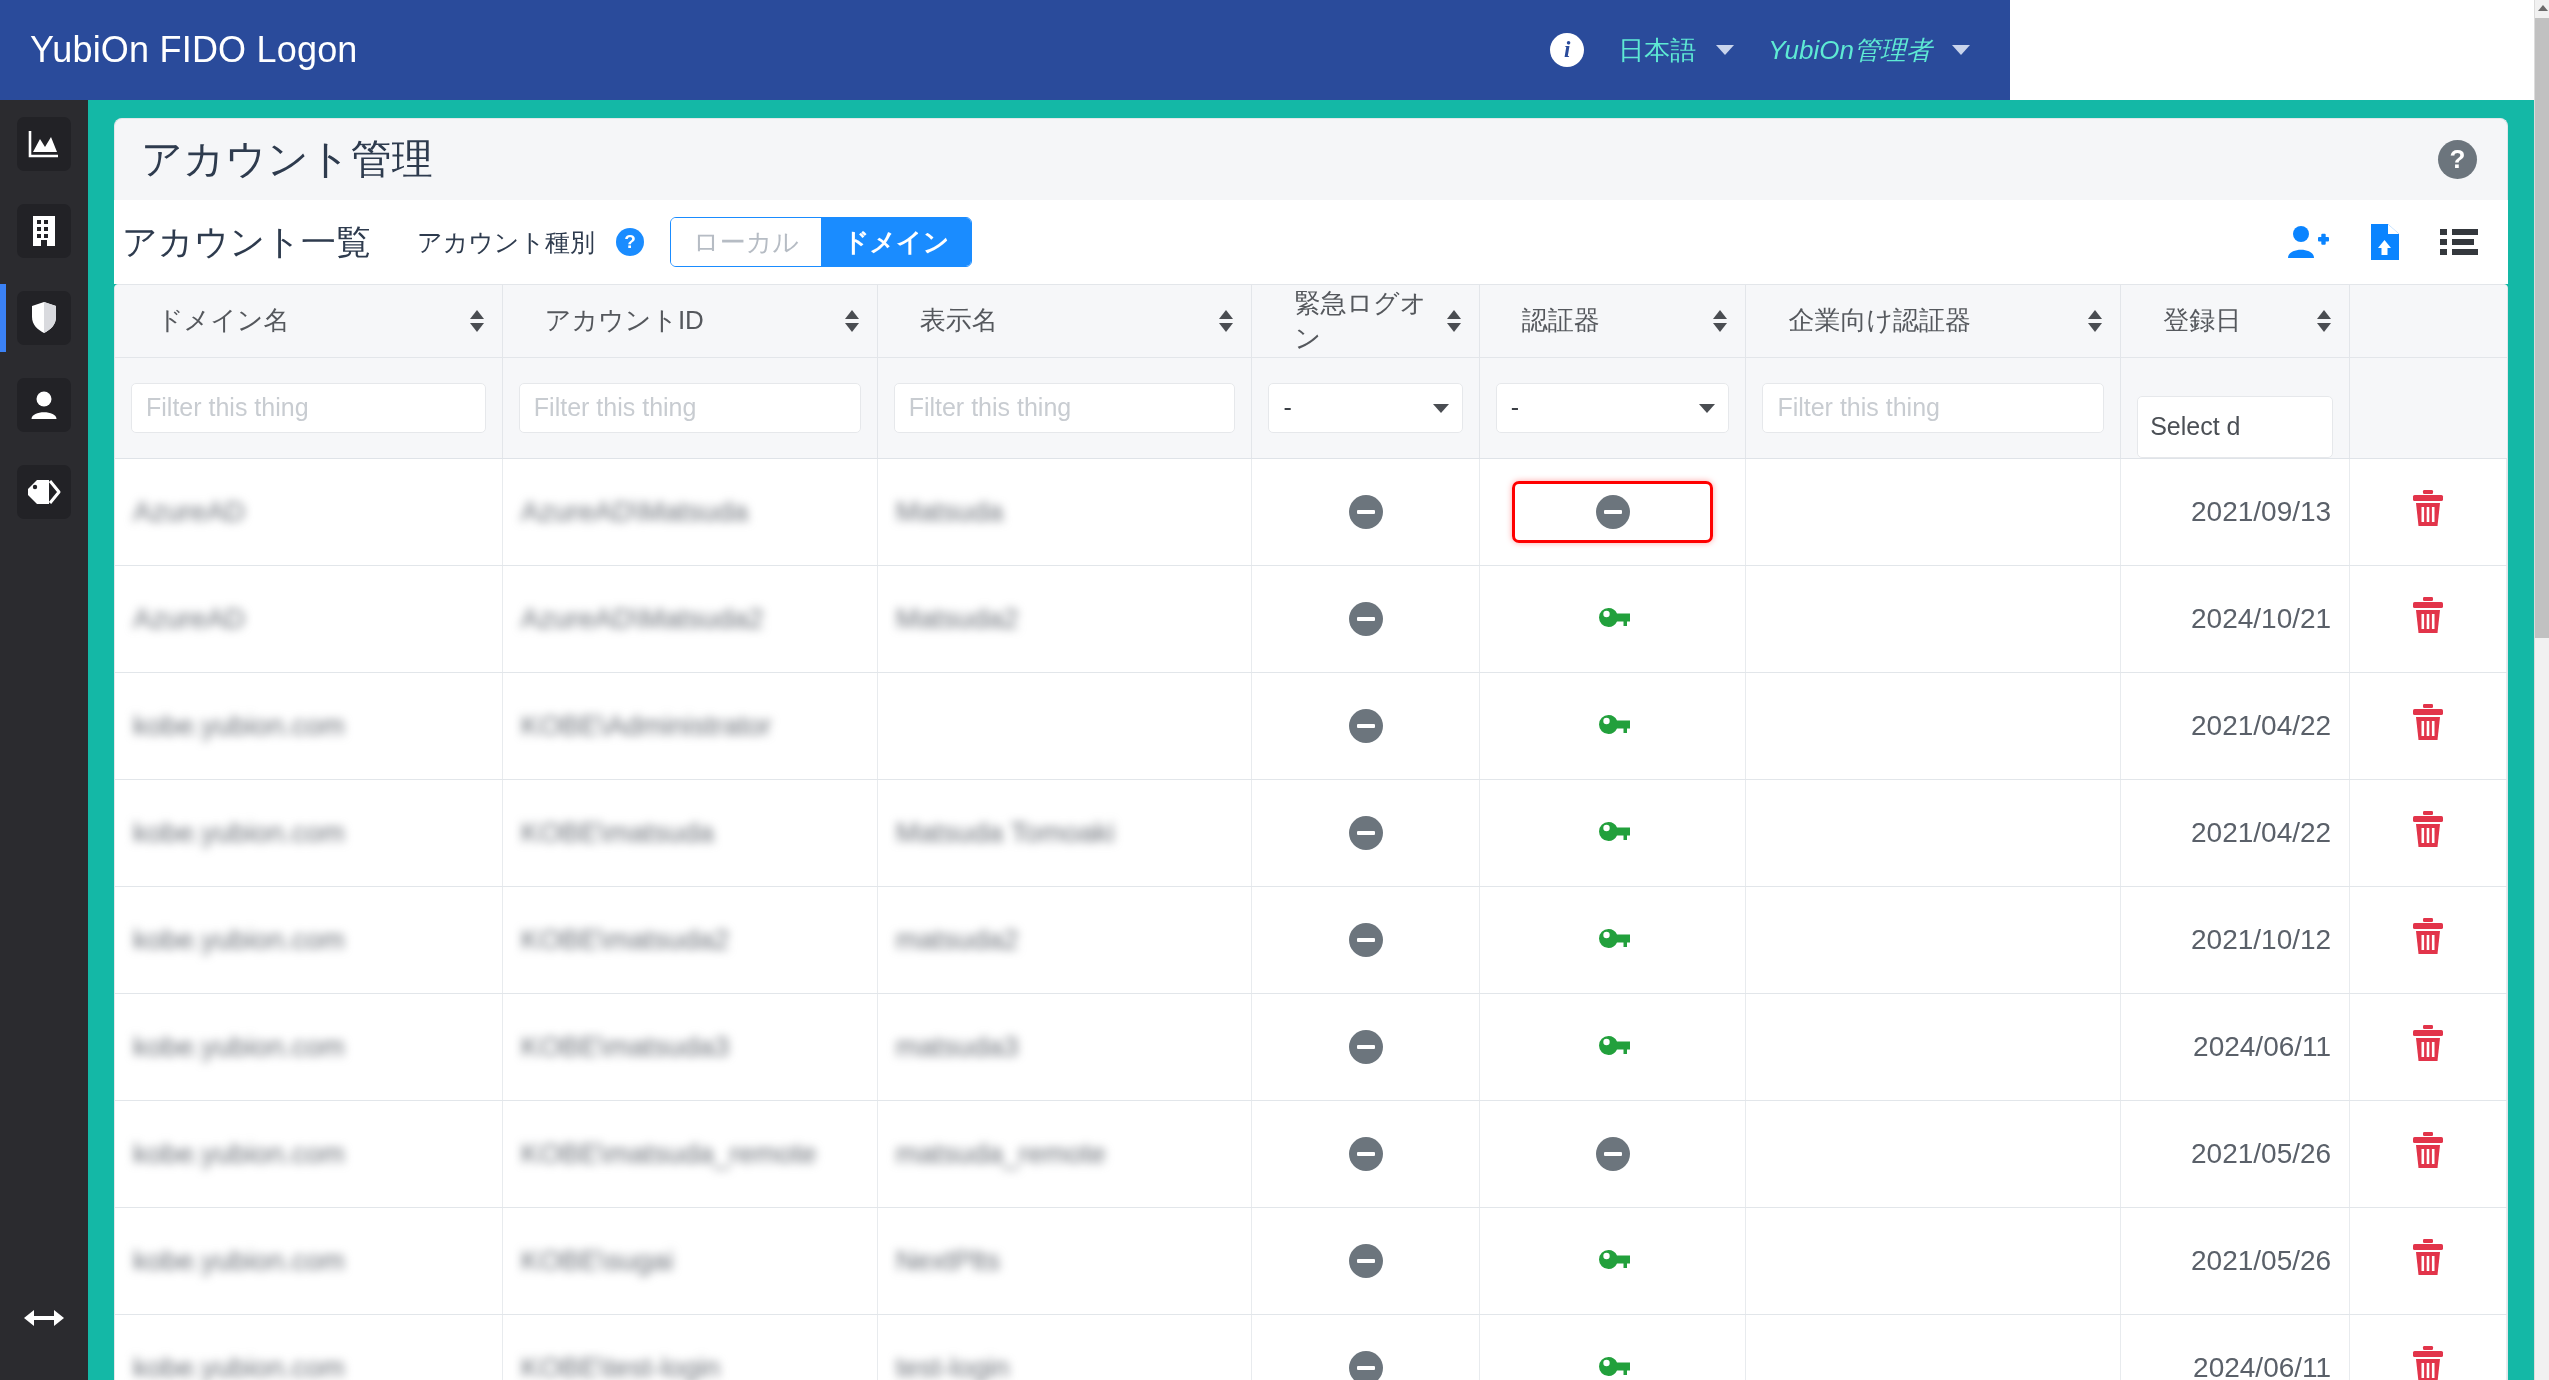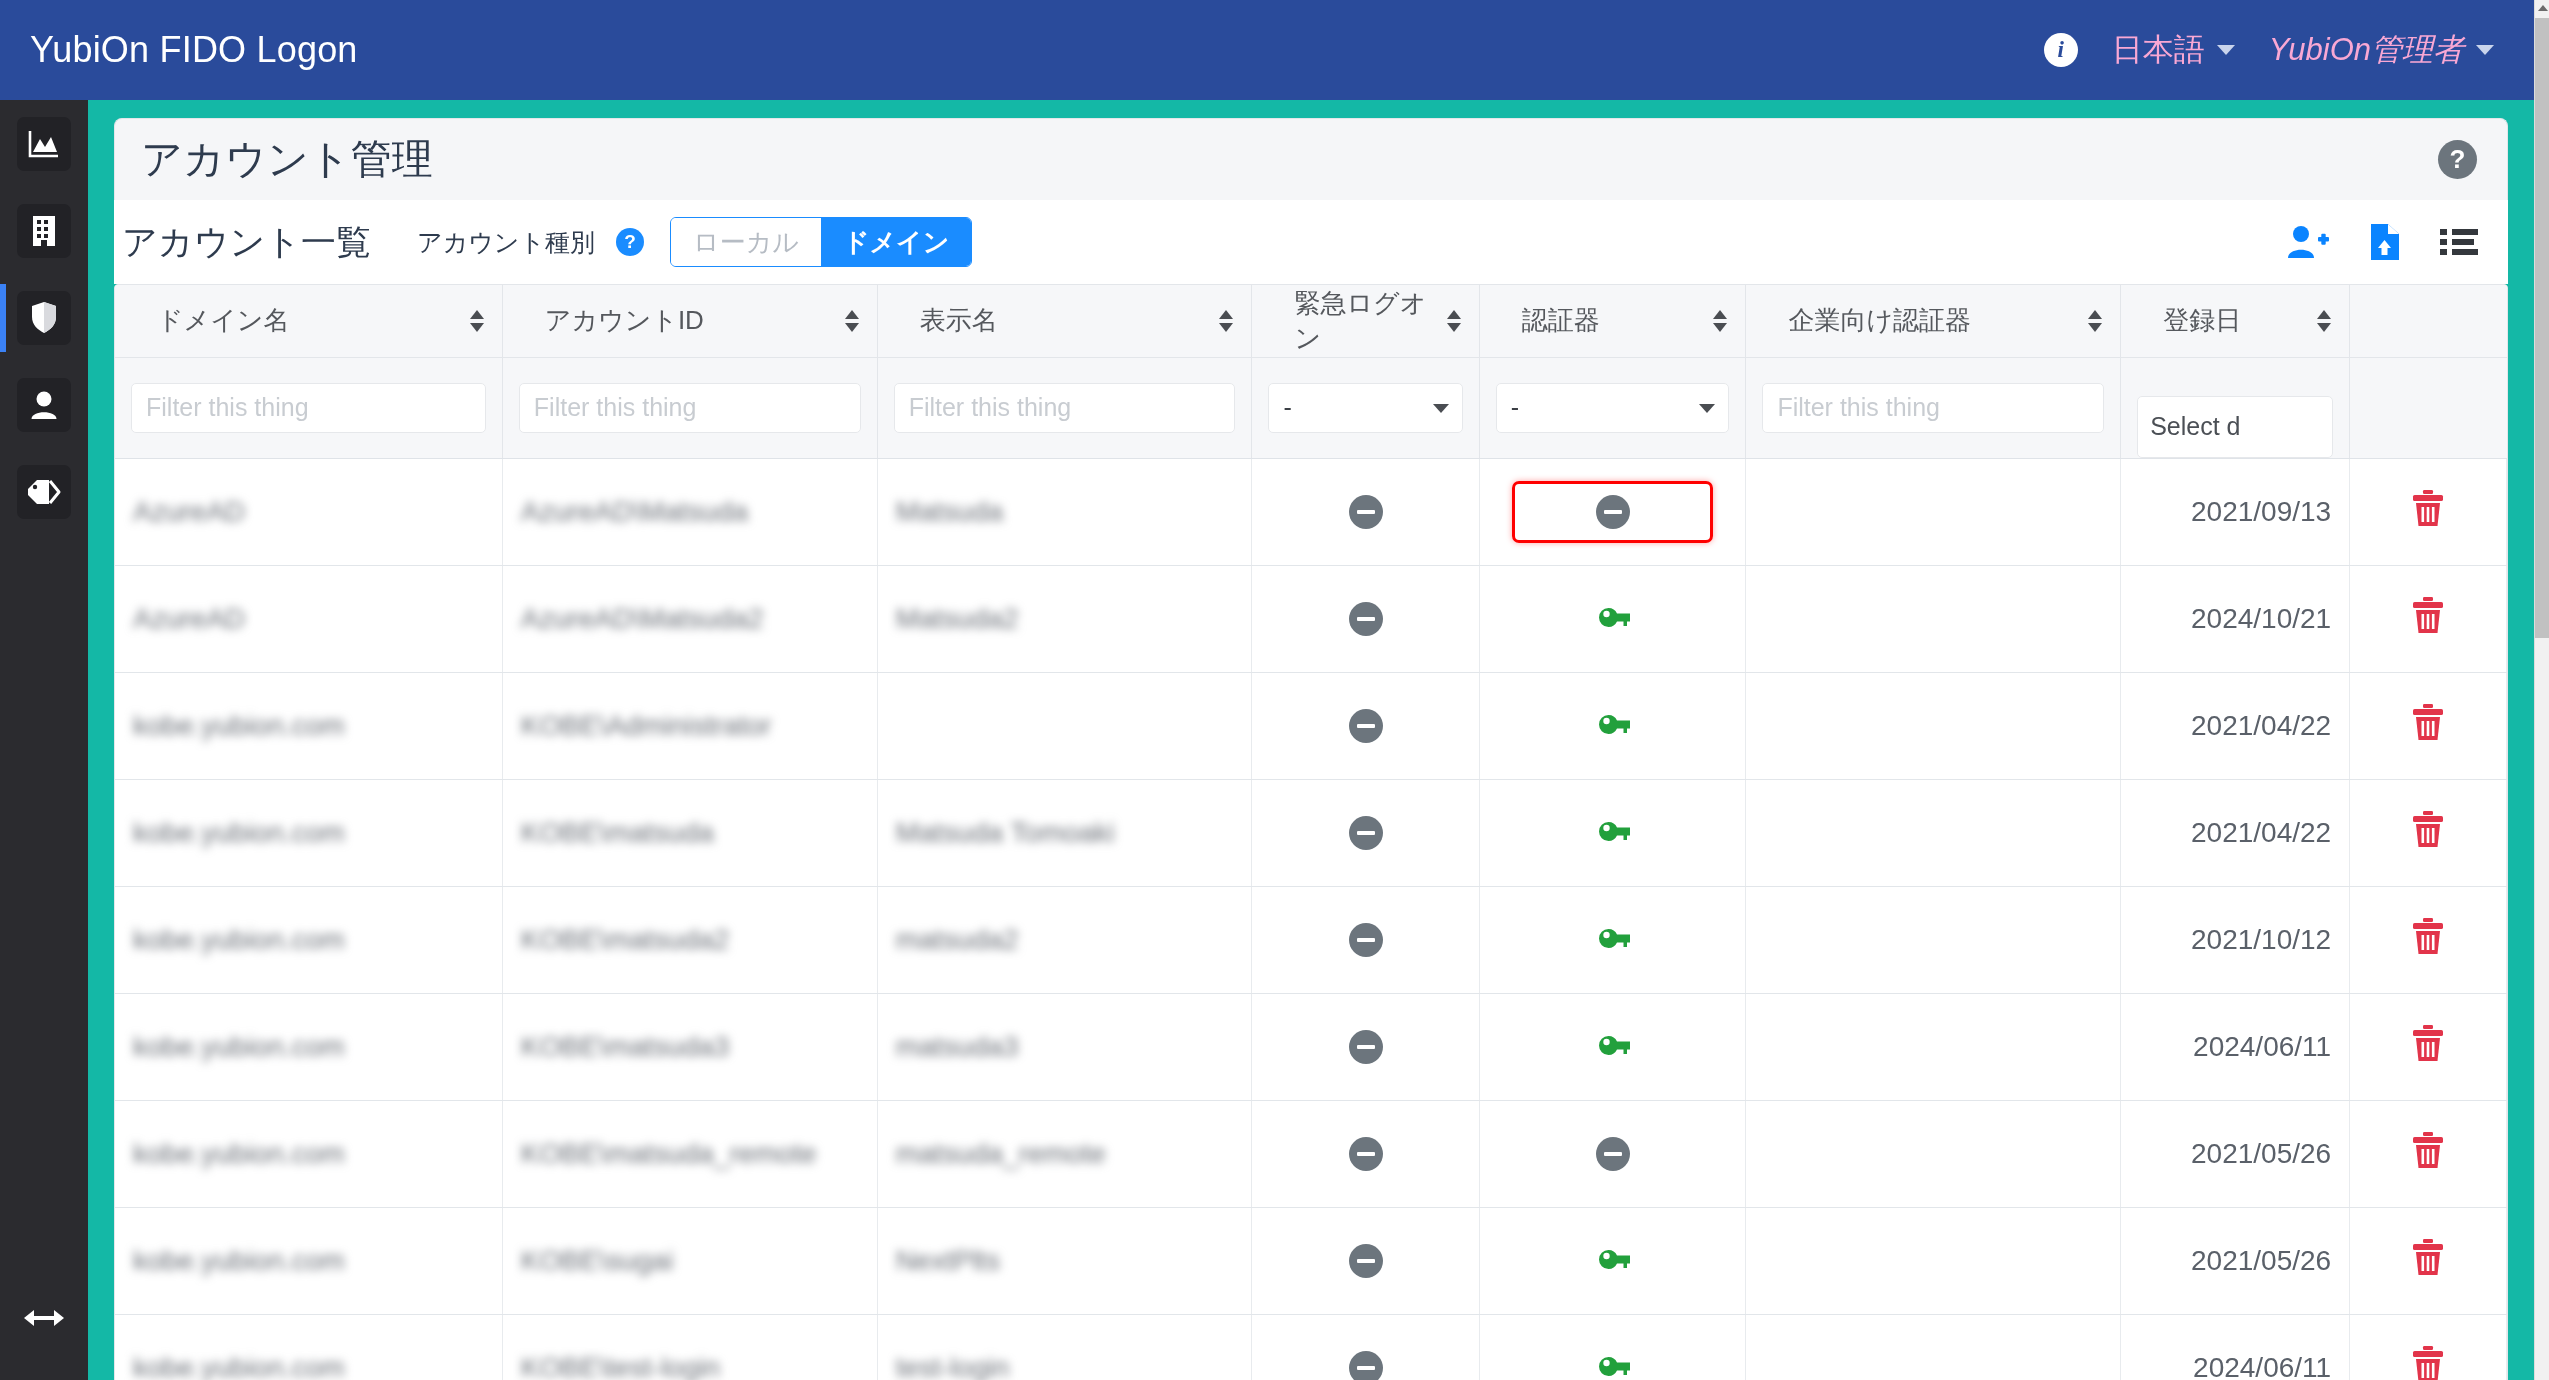--- a/index.html
+++ b/index.html
@@ -5,38 +5,38 @@
   * { box-sizing: border-box; margin: 0; padding: 0; }
   html, body {
     width: 2549px; height: 1380px;
     overflow: hidden;
     font-family: "Liberation Sans", "DejaVu Sans", sans-serif;
     background: #ffffff;
   }
 
   
   #topbar {
-    position: absolute; left: 0; top: 0; width: 2534px; height: 100px;
+    position: absolute; left: 0; top: 0; width: 2010px; height: 100px;
     background: #2a4b9b;
     display: flex; align-items: center; justify-content: space-between;
     padding: 0 40px 0 30px;
   }
   #brand {
     color: #ffffff; font-size: 36px; letter-spacing: .2px; white-space: nowrap;
   }
   #topright { display: flex; align-items: center; gap: 34px; }
   .info-badge {
     width: 34px; height: 34px; border-radius: 50%;
     background: #ffffff; color: #2a4b9b;
     display: flex; align-items: center; justify-content: center;
     font-weight: bold; font-size: 23px; font-style: italic;
     font-family: "Liberation Serif", serif;
   }
   .top-link {
-    color: #f9a8d4; font-size: 31px; display: flex; align-items: center; gap: 12px;
+    color: #5eead4; font-size: 26px; display: flex; align-items: center; gap: 20px;
     white-space: nowrap;
   }
   .top-link.italic { font-style: italic; justify-content: center; }
   .caret-dn {
     width: 0; height: 0; border-left: 9px solid transparent;
     border-right: 9px solid transparent; border-top: 10px solid #c9d4ec;
     display: inline-block;
   }
 
   

